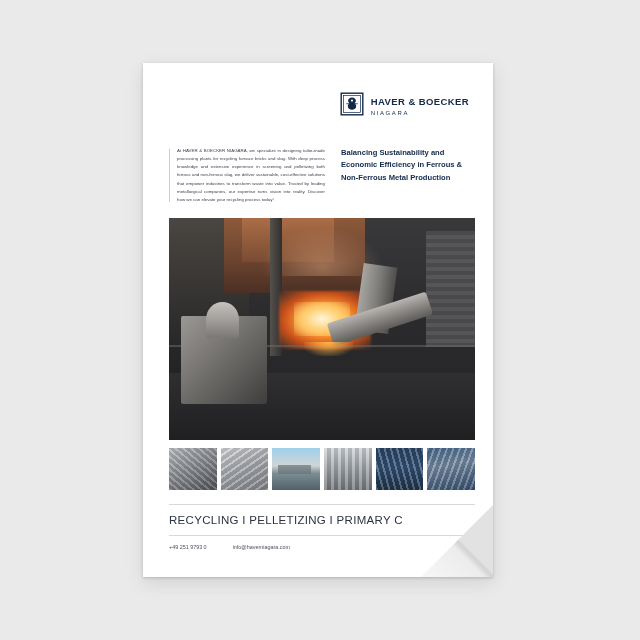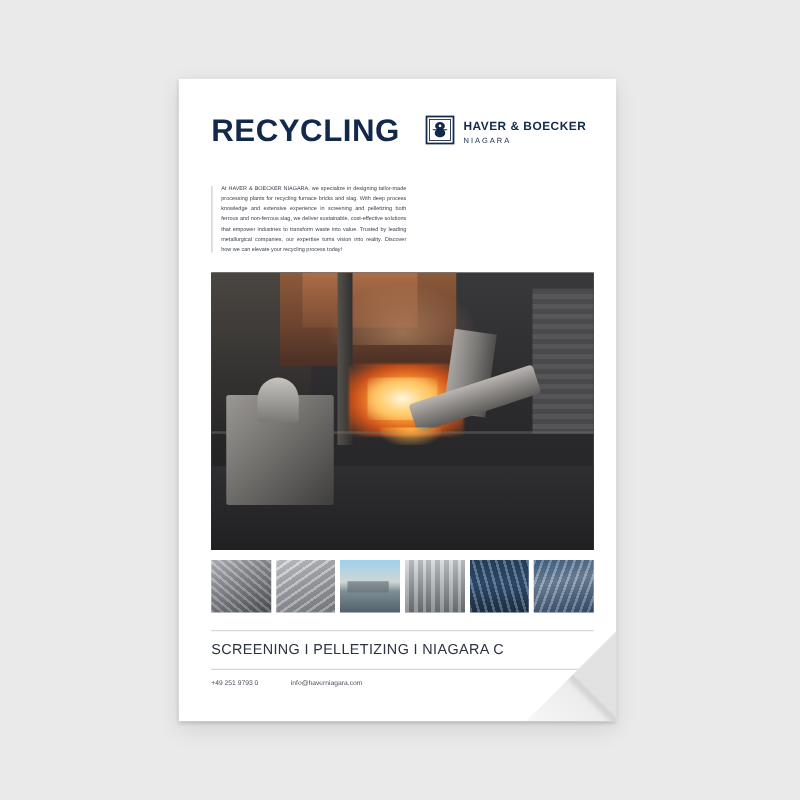--- a/index.html
+++ b/index.html
@@ -266,21 +266,20 @@
     background:repeating-linear-gradient(110deg, rgba(255,255,255,.20) 0 2px, rgba(15,30,50,.22) 2px 6px); }
 </style>
 </head>
 <body>
 
 <div id="stage">
 
   <div class="sheet">
 
     <div class="header">
-      <span class="title">RECYCLING</span>
 
       <div class="brand">
         <span class="brand-mark">
           <svg width="24" height="26" viewBox="0 0 24 26" aria-hidden="true">
             <rect x="1.2" y="2.2" width="21.6" height="21.6" fill="none" stroke="#13294b" stroke-width="1.4"></rect>
             <rect x="3.6" y="4.6" width="16.8" height="16.8" fill="none" stroke="#13294b" stroke-width="0.7"></rect>
             <path d="M12 6.6c-2.2 0-3.9 1.4-3.9 3.2 0 1.1.7 1.9 1.6 2.5-1.1.7-1.9 1.7-1.9 3 0 2 1.9 3.4 4.2 3.4s4.2-1.4 4.2-3.4c0-1.3-.8-2.3-1.9-3 .9-.6 1.6-1.4 1.6-2.5 0-1.8-1.7-3.2-3.9-3.2z" fill="#13294b"></path>
             <circle cx="12" cy="9.6" r="1.1" fill="#ffffff"></circle>
             <rect x="6.2" y="12.4" width="11.6" height="0.8" fill="#13294b"></rect>
           </svg>
@@ -289,20 +288,21 @@
           <span class="brand-name">HAVER &amp; BOECKER</span>
           <span class="brand-sub" style="display:block">NIAGARA</span>
         </span>
       </div>
     </div>
 
     <div class="intro">
       <div class="intro-left">
         <div class="intro-body">At HAVER &amp; BOECKER NIAGARA, we specialize in designing tailor-made processing plants for recycling furnace bricks and slag. With deep process knowledge and extensive experience in screening and pelletizing both ferrous and non-ferrous slag, we deliver sustainable, cost-effective solutions that empower industries to transform waste into value. Trusted by leading metallurgical companies, our expertise turns vision into reality. Discover how we can elevate your recycling process today!</div>
       </div>
+      <div class="intro-right">Balancing Sustainability and Economic Efficiency in Ferrous &amp; Non-Ferrous Metal Production</div>
     </div>
 
     <div class="hero">
       <div class="hero-img">
         <div class="h-bg"></div>
         <div class="h-dark-left"></div>
         <div class="h-rust-top"></div>
         <div class="h-rust-top2"></div>
         <div class="h-smoke"></div>
         <div class="h-col"></div>
@@ -322,21 +322,21 @@
     <div class="thumbs">
       <div class="thumb t1"></div>
       <div class="thumb t2"></div>
       <div class="thumb t3"></div>
       <div class="thumb t4"></div>
       <div class="thumb t5"></div>
       <div class="thumb t6"></div>
     </div>
 
     <div class="footer-rule"></div>
-    <div class="services">SCREENING I PELLETIZING I NIAGARA C</div>
+    <div class="services">RECYCLING I PELLETIZING I PRIMARY C</div>
     <div class="contact-rule"></div>
     <div class="contact">
       <span>+49 251 9793 0</span>
       <span>info@haverniagara.com</span>
     </div>
 
     <div class="fold"></div>
     <div class="fold-shade"></div>
   </div>
 

